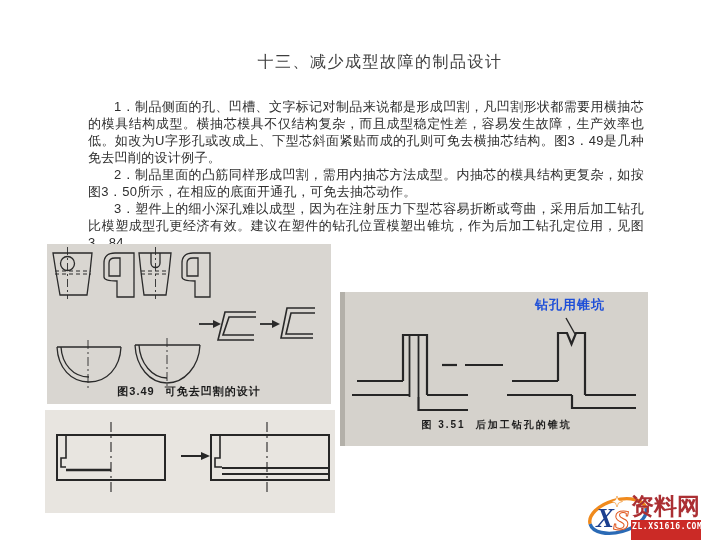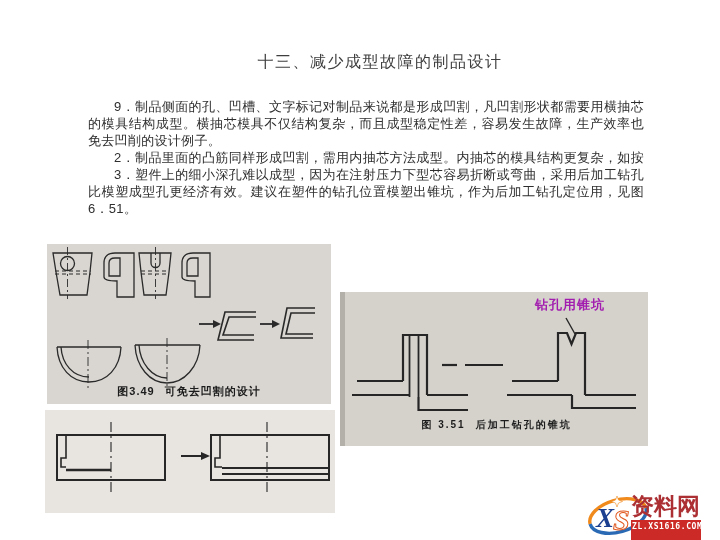--- a/index.html
+++ b/index.html
@@ -17,47 +17,49 @@
   .fig350{left:45px;top:410px;width:290px;height:103px;background:#e8e5e0;}
   .fig351{left:340px;top:292px;width:308px;height:154px;background:#d5d2cc;
           border-left:5px solid #b3b0a9;}
   .figure svg{position:absolute;left:0;top:0;}
   .caption{position:absolute;width:100%;text-align:center;color:#1c1c1c;font-weight:bold;}
   .cap349{top:140px;font-size:11px;letter-spacing:1px;}
   .cap350{top:76px;font-size:14px;letter-spacing:2px;}
   .cap351{top:126px;font-size:10px;letter-spacing:2px;}
   .capnum{margin-right:10px;}
   .callout{position:absolute;left:190px;top:4px;font-size:13px;font-weight:bold;
-           color:#a21caf;letter-spacing:1px;}
+           color:#1d4ed8;letter-spacing:1px;}
   
   .logo{position:absolute;left:586px;top:493px;width:132px;height:45px;}
   .logo-badge{position:absolute;left:0;top:0;}
   .logo-right{position:absolute;left:45px;top:0;width:70px;}
   .site-name{font-size:23px;font-weight:bold;color:#ab2f33;letter-spacing:0px;
              line-height:26px;white-space:nowrap;}
   .site-bar{margin-top:1px;background:#cb2a26;color:#ffffff;font-size:8px;
             font-weight:bold;letter-spacing:0.6px;text-align:center;
             padding:2px 1px 14px 1px;font-family:"DejaVu Sans Mono",monospace;
             white-space:nowrap;}
 </style>
 </head>
 <body>
 
 <div class="page">
 
   <div class="title">十三、减少成型故障的制品设计</div>
 
   <div class="body-text">
-    <div class="bline fill indent">9．制品侧面的孔、凹槽、文字标记对制品来说都是形成凹割，凡凹割形状都需要用横抽芯</div>
+    <div class="bline fill indent">1．制品侧面的孔、凹槽、文字标记对制品来说都是形成凹割，凡凹割形状都需要用横抽芯</div>
     <div class="bline fill">的模具结构成型。横抽芯模具不仅结构复杂，而且成型稳定性差，容易发生故障，生产效率也</div>
+    <div class="bline fill">低。如改为U字形孔或改成上、下型芯斜面紧贴而成的孔则可免去横抽芯结构。图3．49是几种</div>
     <div class="bline">免去凹削的设计例子。</div>
     <div class="bline fill indent">2．制品里面的凸筋同样形成凹割，需用内抽芯方法成型。内抽芯的模具结构更复杂，如按</div>
+    <div class="bline">图3．50所示，在相应的底面开通孔，可免去抽芯动作。</div>
     <div class="bline fill indent">3．塑件上的细小深孔难以成型，因为在注射压力下型芯容易折断或弯曲，采用后加工钻孔</div>
     <div class="bline fill">比模塑成型孔更经济有效。建议在塑件的钻孔位置模塑出锥坑，作为后加工钻孔定位用，见图</div>
-    <div class="bline">6．51。</div>
+    <div class="bline">3．84。</div>
   </div>
 
   <div class="figure fig349">
     <svg width="284" height="160" viewBox="0 0 284 160">
       <g stroke="#2a2a2a" fill="none" stroke-width="1.3">
 
         <path d="M6,9 L45,9 L43,28 L40,51 L13,51 L9,28 Z"></path>
         <path d="M8,27 H44" stroke-dasharray="4 3" stroke-width="1"></path>
         <path d="M8,30 H44" stroke-dasharray="4 3" stroke-width="1"></path>
         <circle cx="20.5" cy="19.5" r="7"></circle>

